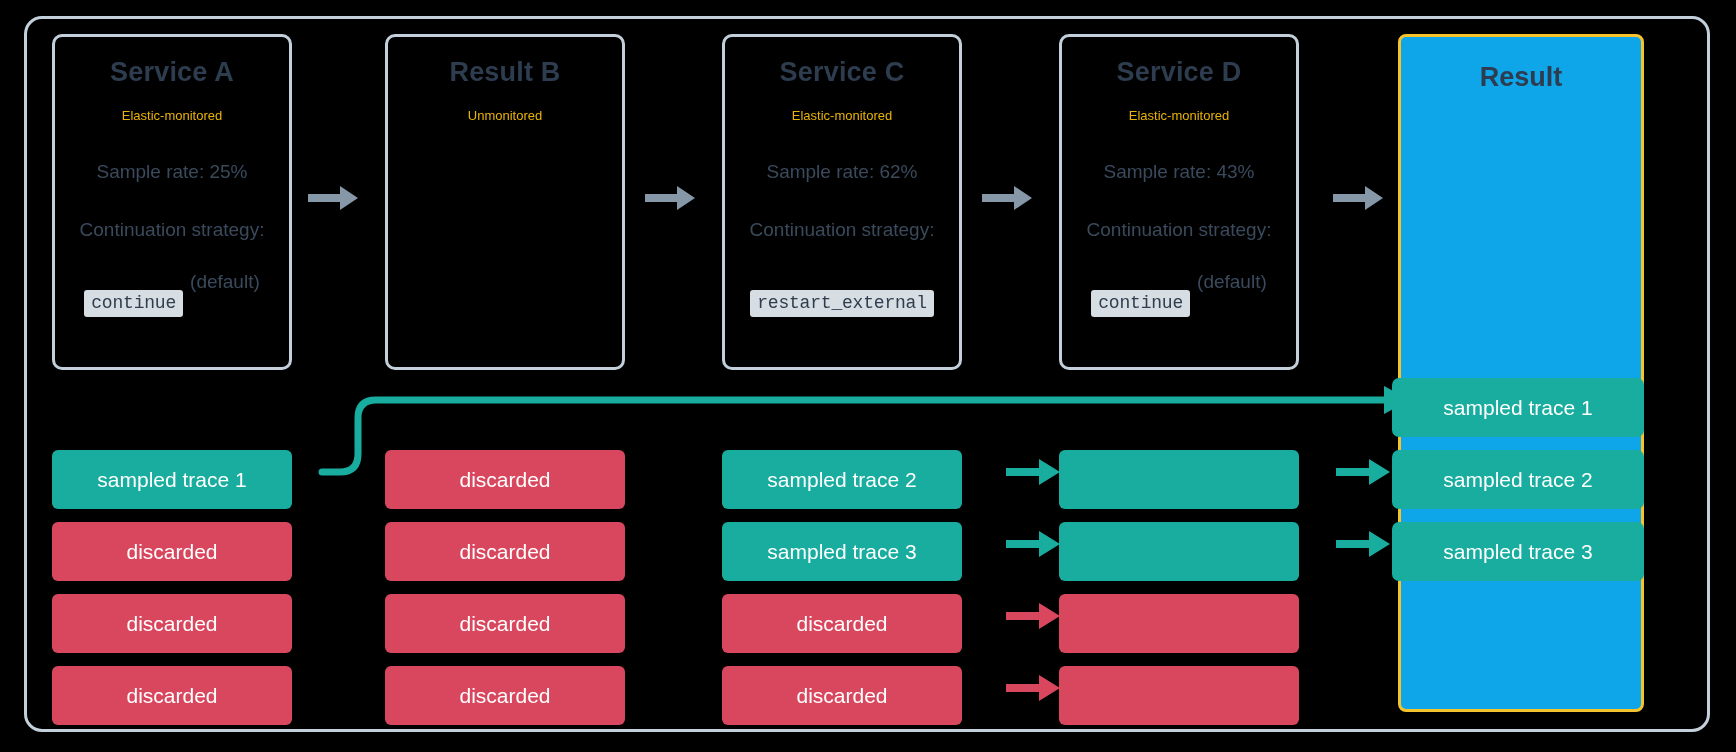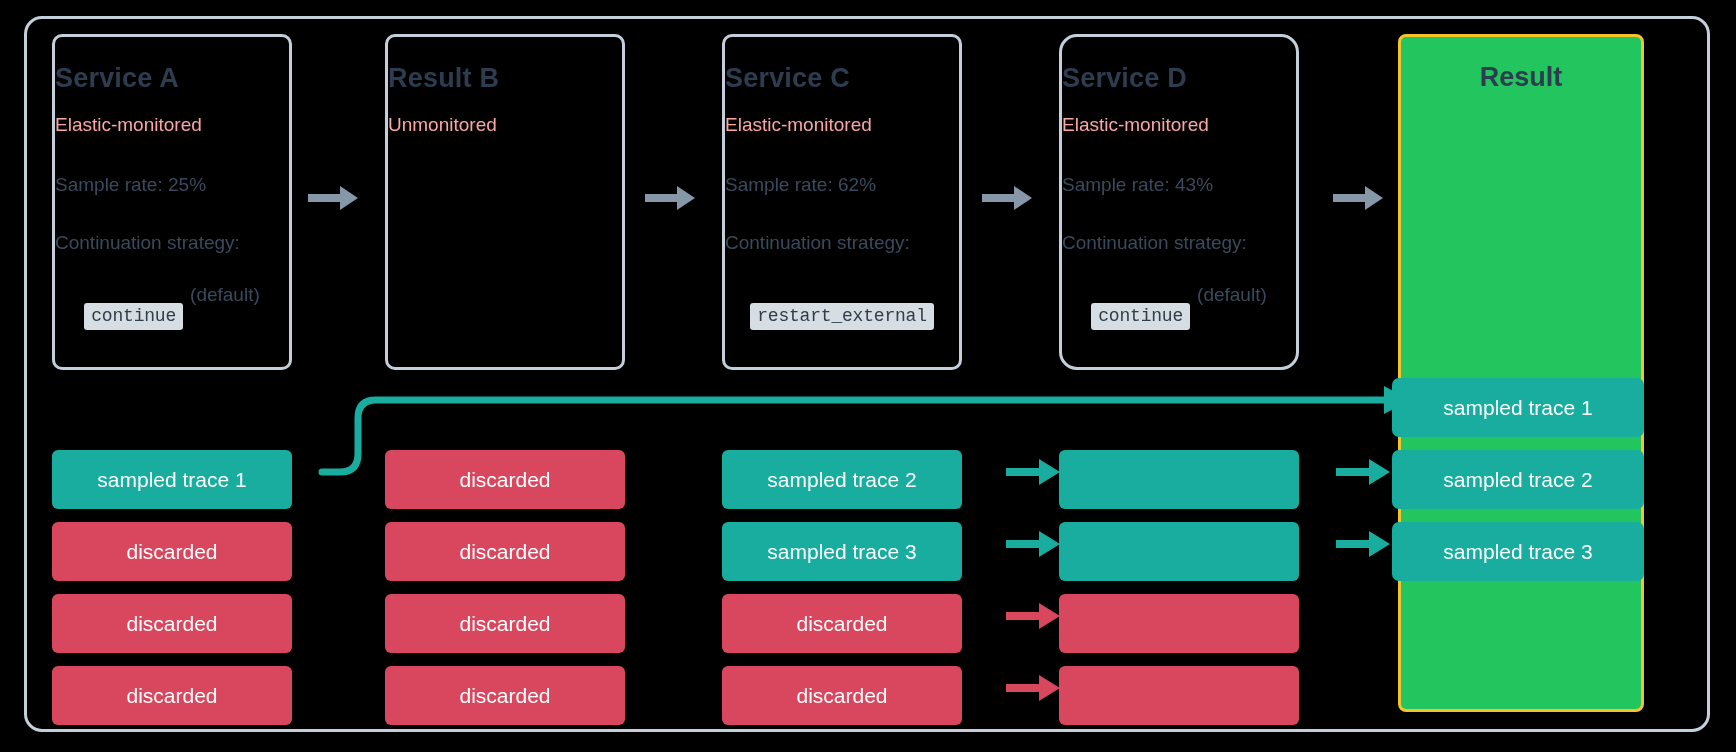--- a/index.html
+++ b/index.html
@@ -25,29 +25,29 @@
 
   
   .service-box{
     position:absolute;
     top:34px;
     width:240px;height:336px;
     border:3px solid #c3d0db;
     border-radius:10px;
     box-sizing:border-box;
     background:#000;
-    padding-top:6px;
+    text-align:center;
   }
   .svc-title{
     font-size:27px;font-weight:bold;color:#2d3c4e;
     letter-spacing:.2px;
     margin-top:20px;
   }
   .svc-mon{
-    font-size:19px;color:#fca5a5;
+    font-size:13px;color:#eab308;
     margin-top:20px;
   }
   .svc-rate{
     font-size:19px;color:#3a4a5c;
     margin-top:38px;
   }
   .svc-cont{
     font-size:19px;color:#3a4a5c;
     margin-top:34px;line-height:1.32;
   }
@@ -66,21 +66,21 @@
     white-space:nowrap;
     letter-spacing:-0.2px;
     margin-top:44px;
   }
 
   
   .result-panel{
     position:absolute;
     left:1398px;top:34px;
     width:246px;height:678px;
-    background:#22c55e;
+    background:#0ea5e9;
     border:3px solid #f5c32c;
     border-radius:8px;
     box-sizing:border-box;
   }
   .result-title{
     text-align:center;
     font-size:27px;font-weight:bold;color:#2d3c4e;
     margin-top:25px;
   }
 
@@ -134,21 +134,21 @@
   <div class="service-box" style="left:722px;">
     <div class="svc-title">Service C</div>
     <div class="svc-mon">Elastic-monitored</div>
     <div class="svc-rate">Sample rate: 62%</div>
     <div class="svc-cont">Continuation strategy:</div>
     <div class="strat-line">
       <code class="chip">restart_external</code>
     </div>
   </div>
 
-  <div class="service-box" style="left:1059px;border-radius:18px;">
+  <div class="service-box" style="left:1059px;">
     <div class="svc-title">Service D</div>
     <div class="svc-mon">Elastic-monitored</div>
     <div class="svc-rate">Sample rate: 43%</div>
     <div class="svc-cont">Continuation strategy:</div>
     <div class="strat-line">
       <code class="chip">continue</code>
       <span>(default)</span>
     </div>
   </div>
 

